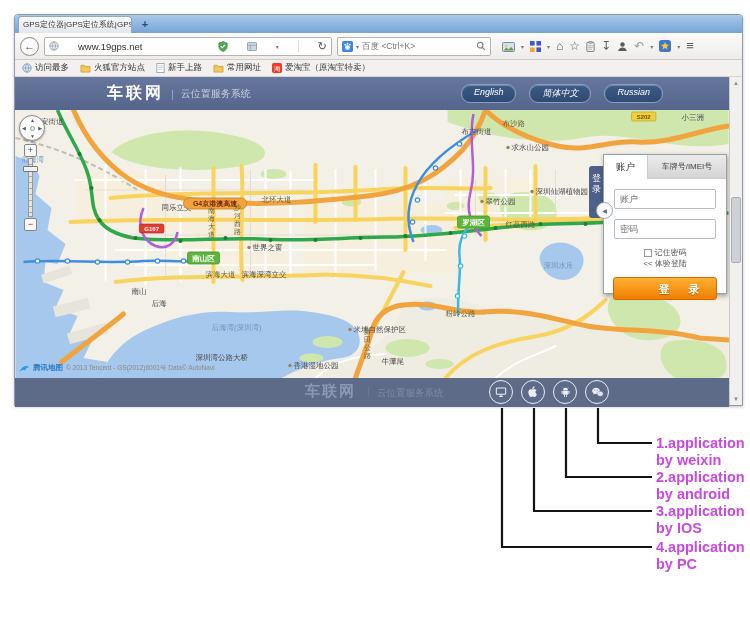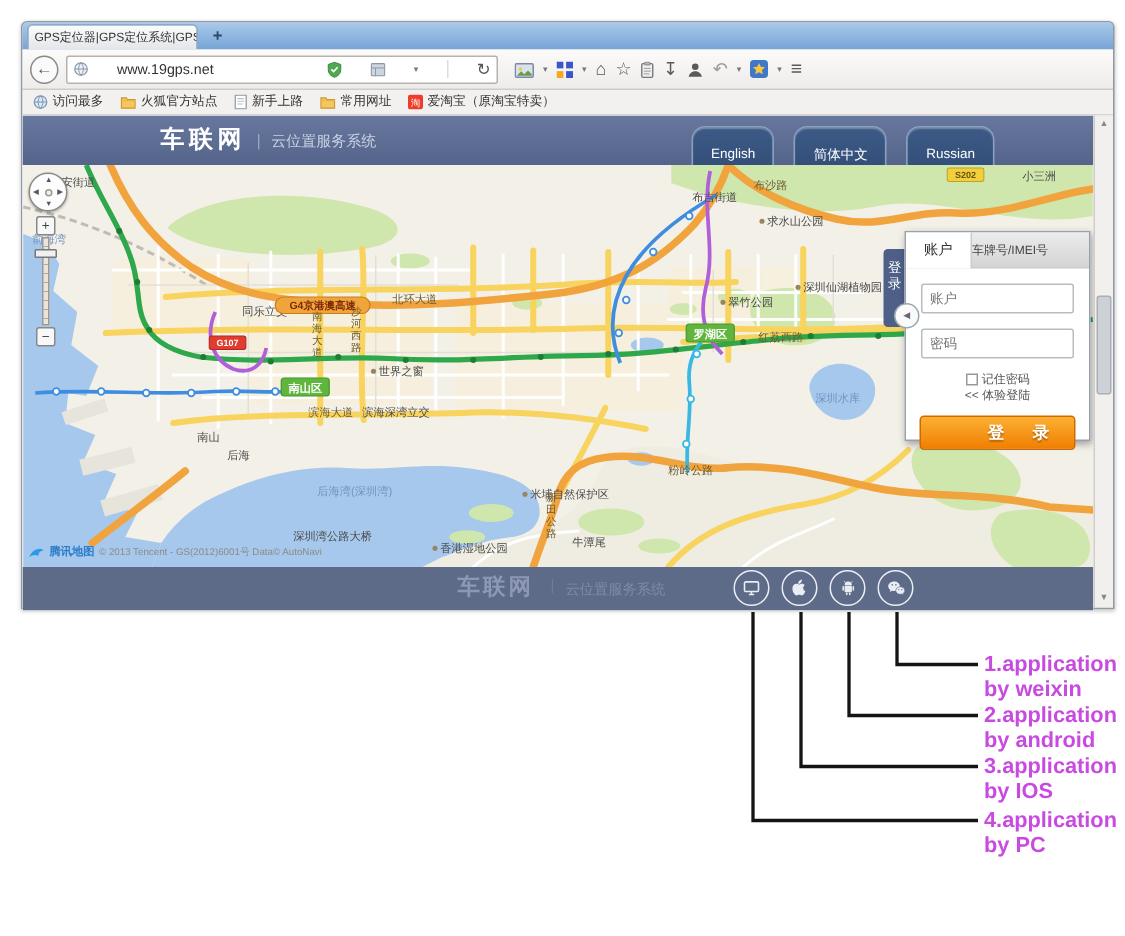--- a/index.html
+++ b/index.html
@@ -43,21 +43,21 @@
 
   
   .page { position:absolute; left:0; top:62px; width:714px; height:330px; background:#fff; overflow:hidden; }
   .page-header { position:relative; width:100%; height:33px; background:linear-gradient(#68779d,#55648a);
                  display:flex; align-items:center; padding-left:92px; }
   .brand { font-size:16px; font-weight:bold; color:#fff; letter-spacing:3px; }
   .brand-sep { margin:0 7px; color:#9aa6c2; font-size:11px; }
   .brand-sub { font-size:10px; color:#c9d1e3; }
   .langs { position:absolute; right:66px; top:7px; display:flex; gap:13px; }
   .lang-btn { background:linear-gradient(#3d5a86,#2e4a74); border:1px solid #8aa0c0; border-radius:9px;
-              color:#fff; font-size:9px; padding:12px 12px; box-shadow:inset 0 1px 1px rgba(255,255,255,.3); }
+              color:#fff; font-size:9px; padding:2px 12px; box-shadow:inset 0 1px 1px rgba(255,255,255,.3);font-style:italic; }
 
   .map { position:relative; width:100%; height:268px; background:#f3f0e8; overflow:hidden; }
   .map svg text { font-family:inherit; }
 
   .page-footer { position:relative; width:100%; height:29px; background:#5e6b88; }
   .f-brand { position:absolute; left:290px; top:4px; font-size:15px; font-weight:bold; color:#8c98b4; letter-spacing:2px; }
   .f-sep { position:absolute; left:352px; top:7px; color:#707d99; font-size:10px; }
   .f-sub { position:absolute; left:362px; top:9px; font-size:9.5px; color:#7e8aa6; }
   .f-icons { position:absolute; left:474px; top:2px; display:flex; gap:8px; }
   .f-circle { width:24px; height:24px; border:1.7px solid rgba(255,255,255,.88); border-radius:50%;
@@ -91,21 +91,21 @@
   .login-side { position:absolute; left:574px; top:56px; width:15px; height:52px; background:#4f6088;
                 border-radius:3px 0 0 3px; color:#fff; font-size:9px; text-align:center; padding-top:7px; line-height:11px; }
   .login-collapse { position:absolute; left:581px; top:92px; width:17px; height:17px; background:#fafafa;
                     border:1px solid #9aa; border-radius:50%; text-align:center; font-size:6px; color:#667; line-height:16px; z-index:3;}
   .login-panel { position:absolute; left:588px; top:44px; width:124px; height:140px; background:#fff;
                  border:1px solid #98a0ac; box-shadow:1px 2px 5px rgba(0,0,0,.35); z-index:2; }
   .lp-tabs { display:flex; height:24px; border-bottom:1px solid #ccc; }
   .lp-tab1 { width:44px; background:#fff; font-size:9.5px; color:#333; text-align:center; line-height:24px;
              border-right:1px solid #ccc; margin-bottom:-1px; }
   .lp-tab2 { flex:1; background:linear-gradient(#ececec,#d4d4d4); font-size:8px; color:#444;
-             line-height:24px; }
+             text-align:center; line-height:24px; }
   .lp-input { display:block; width:102px; height:20px; margin:10px auto 0; border:1px solid #b8bcc4;
               border-radius:2px; font-size:9px; padding-left:5px; color:#333; font-family:inherit; outline:none; }
   .lp-row { display:flex; justify-content:space-between; margin:8px 11px 0; font-size:8px; color:#555; align-items:center;flex-direction:column;}
   .lp-remember { display:flex; align-items:center; gap:3px; }
   .cb { width:8px; height:8px; border:1px solid #999; background:#fff; display:inline-block; }
   .lp-btn { width:104px; height:23px; margin:8px auto 0; border:1px solid #d06a00; border-radius:3px;
             background:linear-gradient(#fcb033,#f07f02); color:#fff; font-size:11px; font-weight:bold;
             letter-spacing:8px; text-align:center; line-height:22px; text-shadow:0 1px 1px rgba(0,0,0,.3);
             text-indent:8px;padding-left:28px; }
 
@@ -141,20 +141,35 @@
             <path d="M6 .5l5 1.8v4c0 3.4-2.2 5.3-5 6.2-2.8-.9-5-2.8-5-6.2v-4z" fill="#52a852" stroke="#3a8a3a" stroke-width=".8"></path>
             <path d="M3.5 6.2l1.8 1.8 3.2-3.5" stroke="#fff" fill="none" stroke-width="1.3"></path>
           </svg>
         <svg class="svgicon" width="10" height="9" viewBox="0 0 12 11">
             <rect x=".5" y=".5" width="11" height="10" rx="1" fill="#cdd6e0" stroke="#8a98a8"></rect>
             <path d="M.5 4h11M4 4v7" stroke="#8a98a8" stroke-width=".8"></path>
           </svg>
         <span class="icaret">▾</span>
         <span class="isep"></span>
         <span class="ireload">↻</span>
+      </div>
+      <div class="searchbar">
+        <svg class="svgicon" width="11" height="11" viewBox="0 0 12 12">
+            <rect width="12" height="12" rx="2" fill="#3a87e8"></rect>
+            <circle cx="6" cy="7.2" r="2.6" fill="#fff"></circle>
+            <circle cx="3.4" cy="4" r="1" fill="#fff"></circle>
+            <circle cx="6" cy="3" r="1" fill="#fff"></circle>
+            <circle cx="8.6" cy="4" r="1" fill="#fff"></circle>
+          </svg>
+        <span class="icaret">▾</span>
+        <input placeholder="百度 &lt;Ctrl+K&gt;" style="">
+        <svg class="svgicon" width="10" height="10" viewBox="0 0 12 12">
+            <circle cx="5" cy="5" r="3.4" fill="none" stroke="#7a7a7a" stroke-width="1.3"></circle>
+            <path d="M7.6 7.6l3 3" stroke="#7a7a7a" stroke-width="1.5"></path>
+          </svg>
       </div>
       <div class="tool-icons">
         <svg class="svgicon" width="13" height="11" viewBox="0 0 13 11">
             <rect x=".5" y="1.5" width="12" height="9" rx="1" fill="#d8e2ee" stroke="#7a8ba0"></rect>
             <circle cx="4" cy="5" r="1.2" fill="#f5c842"></circle>
             <path d="M1.5 9.5l3-3 2 2 2.5-2.5 2.5 2.5v1z" fill="#6a9a4a"></path>
           </svg>
         <span class="icaret">▾</span>
         <svg class="svgicon" width="11" height="11" viewBox="0 0 12 12">
             <rect width="5" height="5" fill="#3a56c8"></rect>

